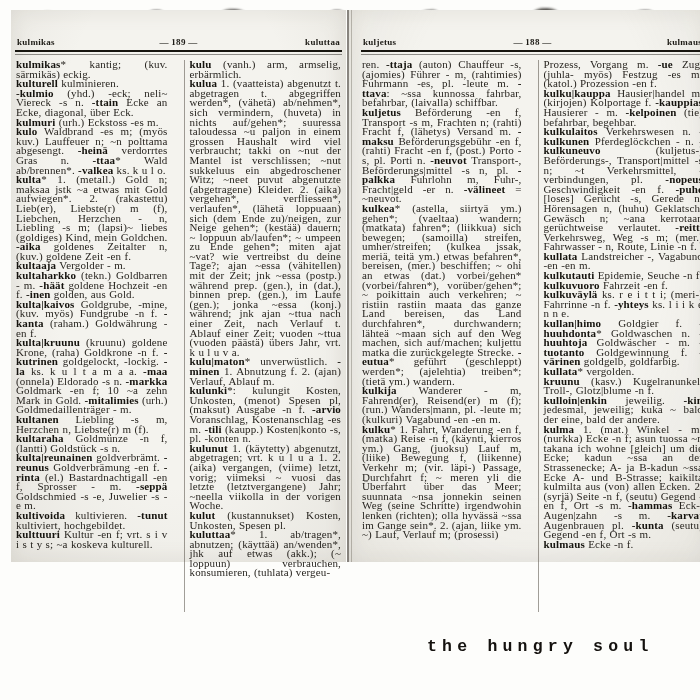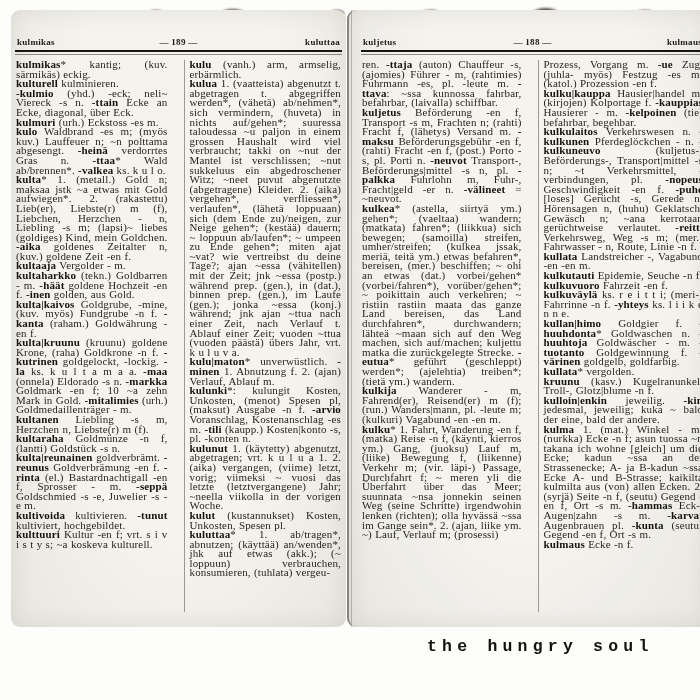--- a/index.html
+++ b/index.html
@@ -3,26 +3,25 @@
 <meta charset="utf-8">
 <style>
   html,body { margin:0; padding:0; background:#ffffff; }
   #canvas {
     position:relative; width:700px; height:700px; overflow:hidden;
     background:#fdfdfb;
     font-family:"Liberation Serif","DejaVu Serif",serif;
   }
   
   .page {
-    position:absolute; top:10px; height:617px;
+    position:absolute; top:10px; height:552px;
     background:
       radial-gradient(ellipse at 50% 38%, rgba(255,255,255,.0) 55%, rgba(120,112,96,.10) 100%),
       #f4f3ee;
     box-shadow: inset 0 0 22px rgba(110,104,90,.14);
-    border-radius: 9px;
   }
   .page.left  { left:11px;  width:335px; }
   .page.right { left:347px; width:351px; border-left:2px solid rgba(52,48,42,.55);padding-left:8px; }
   .page.right::before{
     content:""; position:absolute; left:2px; top:0; bottom:0; width:1px;
     background:rgba(90,84,72,.35);
   }
   .page-header {
     display:grid; grid-template-columns:1fr auto 1fr; align-items:baseline;
     padding:27px 6px 3px 6px;

